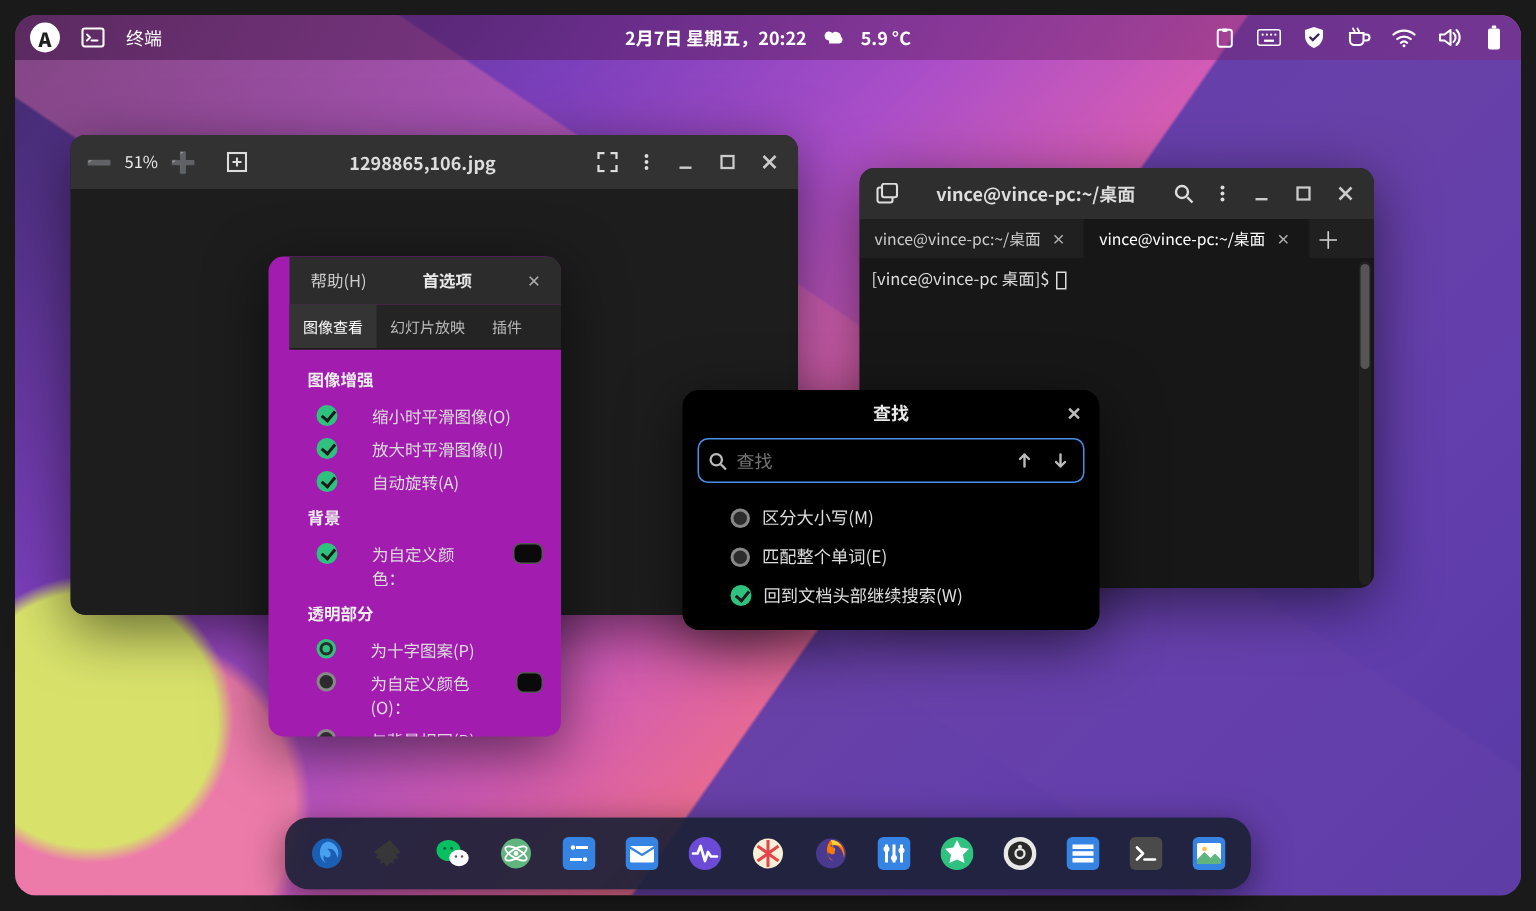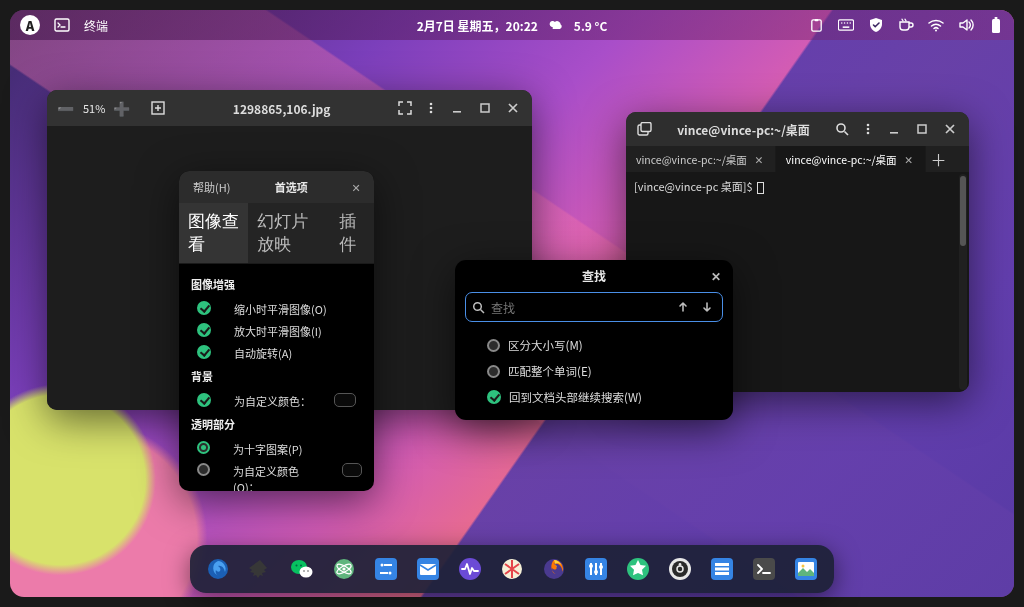--- a/index.html
+++ b/index.html
@@ -37,27 +37,27 @@
   .title-center{ flex:1; text-align:center; font-size:12px; font-weight:600; color:#ddd; }
   .winctl { display:flex; gap:2px; margin-left:auto; }
   .winctl .c { width:26px;height:26px;display:flex;align-items:center;justify-content:center;color:#ccc; }
 
   
   #img-viewer { left:47px; top:90px; width:485px; height:320px; background:#242424; }
   #img-viewer .body { height:calc(100% - 36px); background:#1d1d1d; }
   #img-viewer .titlebar { background:#323232; }
 
   
-  #prefs { left:179px; top:171px; width:195px; height:320px; background:#000000; font-size:11px; }
+  #prefs { left:179px; top:171px; width:195px; height:320px; background:#a21caf; font-size:11px;padding-left:14px; }
   #prefs .hdr { height:32px; display:flex; align-items:center; padding:0 8px; background:#2c2c2c; }
   #prefs .hdr .help{ font-size:11px; color:#ccc; padding:4px 6px; }
   #prefs .hdr .ttl{ flex:1;text-align:center;font-weight:600;}
   #prefs .hdr .x{width:20px;height:20px;display:flex;align-items:center;justify-content:center;color:#aaa;}
   #prefs .tabs{ display:flex; background:#242424; border-bottom:1px solid #1a1a1a; }
-  #prefs .tab{ padding:7px 9px; font-size:17px; color:#bbb;font-family:Liberation Serif, serif; }
+  #prefs .tab{ padding:7px 9px; font-size:10px; color:#bbb; }
   #prefs .tab.active{ background:#343434; color:#fff; }
   #prefs .sec{ padding:8px 12px 4px; }
   #prefs .sec-title{ font-weight:700; font-size:11px; margin:4px 0 6px; color:#eee;}
   #prefs .row{ display:flex; align-items:flex-start; gap:23px; padding:3px 0 3px 6px; font-size:11px; color:#ddd; }
   .chk{ width:14px;height:14px;border-radius:50%; border:2px solid #888; flex:none; position:relative;}
   .chk.on{ background:#2ec27e; border-color:#2ec27e;}
   .chk.on::after{content:""; position:absolute; left:3px; top:0px; width:4px; height:7px; border:solid #1a1a1a; border-width:0 2px 2px 0; transform:rotate(40deg);}
   .radio{ width:13px;height:13px;border-radius:50%;border:2px solid #888;flex:none;position:relative; background:#2c2c2c;}
   .radio.on{ border-color:#2ec27e;}
   .radio.on::after{content:"";position:absolute;inset:2px;border-radius:50%;background:#2ec27e;}
@@ -66,21 +66,21 @@
   
   #find { left:455px; top:260px; width:278px; background:#000000; border-radius:11px; padding-bottom:10px;}
   #find .fhdr{ display:flex; align-items:center; justify-content:center; height:30px; position:relative; font-size:12px; font-weight:700;}
   #find .fhdr .x{ position:absolute; right:8px; top:6px; width:18px;height:18px; display:flex;align-items:center;justify-content:center; color:#bbb;}
   #find .srch{ margin:2px 10px 10px; border:1.5px solid #4a8fe7; border-radius:7px; height:30px; display:flex; align-items:center; padding:0 6px; gap:6px;}
   #find .srch input{ flex:1; background:transparent; border:none; outline:none; color:#ddd; font-size:12px;}
   #find .srch .nav{ width:18px;height:18px;display:flex;align-items:center;justify-content:center;color:#bbb;}
   #find .opt{ display:flex;align-items:center;gap:8px; padding:5px 32px; font-size:11.5px; color:#ddd;}
 
   
-  #term { left:626px; top:112px; width:343px; height:280px; background:#242424;}
+  #term { left:573px; top:112px; width:343px; height:280px; background:#242424;}
   #term .titlebar{ background:#2e2e2e; height:34px;}
   #term .tabs{ display:flex; background:#202020; height:26px; align-items:stretch; }
   #term .ttab{ display:flex; align-items:center; gap:6px; padding:0 10px; font-size:10.5px; color:#ccc; border-right:1px solid #1a1a1a; position:relative;}
   #term .ttab.active{ background:#171717; color:#fff;}
   #term .ttab .tx{ width:12px;height:12px;display:flex;align-items:center;justify-content:center;color:#aaa;}
   #term .ttab-add{ width:26px;display:flex;align-items:center;justify-content:center;color:#ccc;}
   #term .body{ background:#171717; height:calc(100% - 60px); padding:6px 8px; font-family: monospace; font-size:11px; color:#ddd; position:relative;}
   #term .scrollbar{ position:absolute; right:2px; top:2px; bottom:2px; width:8px; background:rgba(255,255,255,0.04); border-radius:4px;}
   #term .scrollbar::before{content:"";position:absolute;left:1px;right:1px;top:2px;height:70px;background:#555;border-radius:3px;}
   .cursor-block{ display:inline-block; width:7px; height:12px; border:1px solid #ddd; vertical-align:middle; margin-left:2px;}

